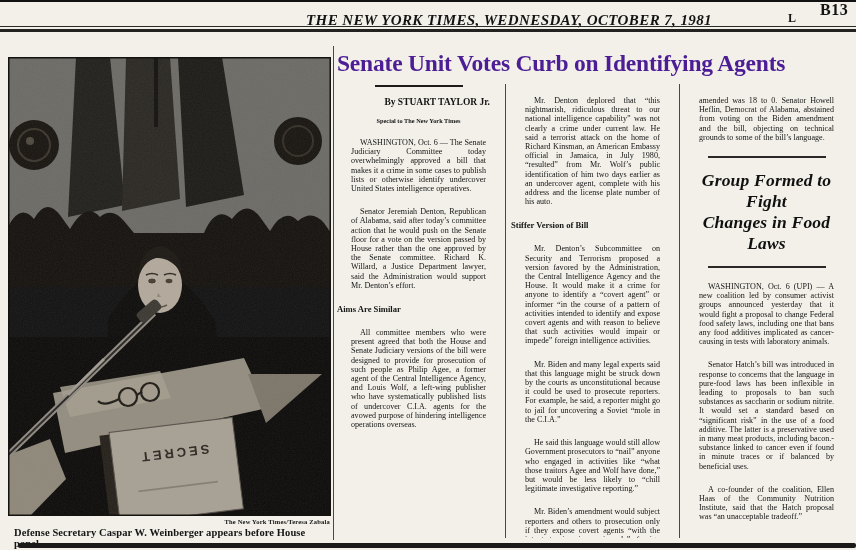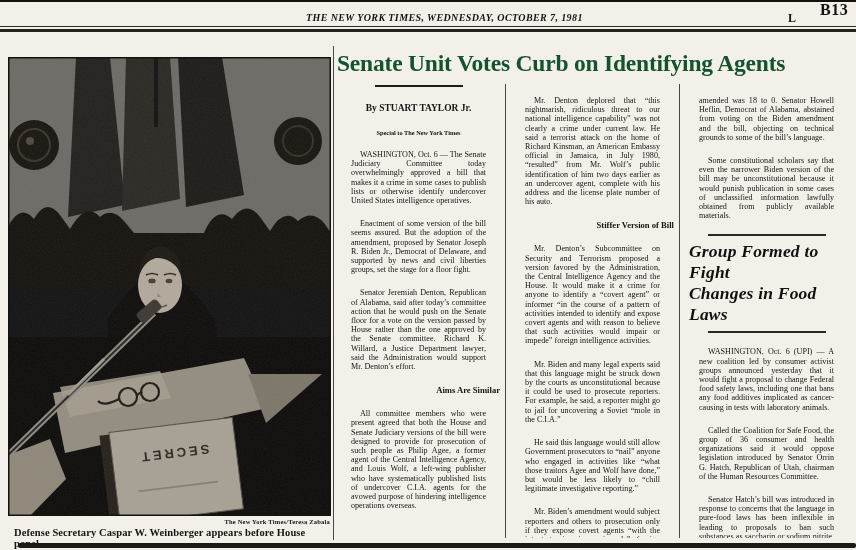--- a/index.html
+++ b/index.html
@@ -2,50 +2,50 @@
 <html><head>
 <meta charset="utf-8">
 <style>
   html,body { margin:0; padding:0; background:#d8d6cf; }
   .page {
     position:relative; width:856px; height:550px;
     background:#f2f0e9; overflow:hidden;
     font-family:"Liberation Serif", serif; color:#141414;
   }
   .top-edge { position:absolute; left:0; top:0; width:856px; height:2px; background:#111; }
-  .masthead-title { position:absolute; left:306px; top:12px; font-weight:bold; font-style:italic; font-size:10px; letter-spacing:0.4px; white-space:nowrap; }
+  .masthead-title { position:absolute; left:306px; top:12px; font-weight:bold; font-style:italic; font-size:15px; letter-spacing:0.4px; white-space:nowrap; }
   .edition-letter { position:absolute; left:788px; top:11px; font-weight:bold; font-size:12px; }
   .page-number { position:absolute; left:820px; top:1px; font-weight:bold; font-size:16px; letter-spacing:0.5px; }
   .rule-thin  { position:absolute; left:0; top:26px; width:856px; height:1px; background:#2c2a28; }
   .rule-thick { position:absolute; left:0; top:29px; width:856px; height:3px; background:#242220; }
 
   .photo { position:absolute; left:8px; top:57px; width:323px; height:459px; background:#111; }
   .photo svg { display:block; }
   .photo-credit { position:absolute; left:8px; top:518px; width:322px; text-align:right; font-weight:bold; font-size:6.5px; letter-spacing:0.2px; }
   .photo-caption { position:absolute; left:14px; top:527px; width:320px; font-weight:bold; font-size:10.5px; letter-spacing:0.1px; }
 
   .vrule-photo { position:absolute; left:333px; top:46px; width:1px; height:494px; background:#4a4845; }
 
   .article { position:absolute; left:337px; top:50px; width:515px; }
-  .headline { margin:0; font-size:23.5px; font-weight:bold; letter-spacing:-0.2px; white-space:nowrap; color:#14532d; }
+  .headline { margin:0; font-size:23.5px; font-weight:bold; letter-spacing:-0.2px; white-space:nowrap; color:#4c1d95; }
   .cols { display:flex; margin-top:5px; height:456px; overflow:hidden; }
   .col { width:163px; }
   .vrule { width:1px; background:#4a4845; margin:2px 5px 0 5px; }
 
   .byline-rule { width:88px; height:2px; background:#1e1c1a; margin:3px auto 4px auto; }
-  .byline { text-align:center; font-weight:bold; font-size:9.5px; margin:16px; }
+  .byline { text-align:right; font-weight:bold; font-size:9.5px; margin:10px; }
   .byline-sub { text-align:center; font-weight:bold; font-size:6.3px; margin:0 0 3px 0; }
 
   p.body { margin:14px; font-size:8.1px; line-height:9.2px; text-align:justify; text-indent:9px; }
   p.body.no-indent { text-indent:0; }
   p.body.stretch { text-align-last:justify; }
-  .subhead { text-align:right; font-weight:bold; font-size:8.6px; margin:3px 0 2px 0; }
+  .subhead { text-align:left; font-weight:bold; font-size:8.6px; margin:3px 0 2px 0; }
 
   .food-divider { width:118px; height:2px; background:#2a2826; margin:6px auto 5px auto; }
-  .food-headline { margin:4px; font-style:italic; font-weight:bold; font-size:17.5px; line-height:21px; letter-spacing:0.2px; color:#101010; }
+  .food-headline { margin:12px; font-style:italic; font-weight:bold; font-size:17.5px; line-height:21px; text-align:center; letter-spacing:0.2px; color:#101010; }
 
   .bottom-bar { position:absolute; left:18px; top:543px; width:838px; height:5px; background:#1c1a18; border-radius:2px; }
 </style>
 </head>
 <body>
 
 <div class="page">
   <div class="top-edge"></div>
 
   <header>
@@ -145,21 +145,20 @@
 
   <section class="article">
     <h1 class="headline">Senate Unit Votes Curb on Identifying Agents</h1>
     <div class="cols">
 
       <div class="col">
         <div class="byline-rule"></div>
         <p class="byline">By STUART TAYLOR Jr.</p>
         <p class="byline-sub">Special to The New York Times</p>
         <p class="body">WASHINGTON, Oct. 6 — The Senate Judiciary Committee today overwhelmingly approved a bill that makes it a crime in some cases to publish lists or otherwise identify undercover United States intelligence operatives.</p>
-        <p class="body">Enactment of some version of the bill seems assured. But the adoption of the amendment, proposed by Senator Joseph R. Biden Jr., Democrat of Delaware, and supported by news and civil liberties groups, set the stage for a floor fight.</p>
         <p class="body">Senator Jeremiah Denton, Republican of Alabama, said after today’s committee action that he would push on the Senate floor for a vote on the version passed by House rather than the one approved by the Senate committee. Richard K. Willard, a Justice Department lawyer, said the Administration would support Mr. Denton’s effort.</p>
         <h3 class="subhead">Aims Are Similar</h3>
         <p class="body">All committee members who were present agreed that both the House and Senate Judiciary versions of the bill were designed to provide for prosecution of such people as Philip Agee, a former agent of the Central Intelligence Agency, and Louis Wolf, a left-wing publisher who have systematically published lists of undercover C.I.A. agents for the avowed purpose of hindering intelligence operations overseas.</p>
       </div>
 
       <div class="vrule"></div>
 
       <div class="col">
         <p class="body">Mr. Denton deplored that “this nightmarish, ridiculous threat to our national intelligence capability” was not clearly a crime under current law. He said a terrorist attack on the home of Richard Kinsman, an American Embassy official in Jamaica, in July 1980, “resulted” from Mr. Wolf’s public identification of him two days earlier as an undercover agent, complete with his address and the license plate number of his auto.</p>
         <h3 class="subhead">Stiffer Version of Bill</h3>
@@ -167,28 +166,26 @@
         <p class="body">Mr. Biden and many legal experts said that this language might be struck down by the courts as unconstitutional because it could be used to prosecute reporters. For example, he said, a reporter might go to jail for uncovering a Soviet “mole in the C.I.A.”</p>
         <p class="body">He said this language would still allow Government prosecutors to “nail” anyone who engaged in activities like “what those traitors Agee and Wolf have done,” but would be less likely to “chill legitimate investigative reporting.”</p>
         <p class="body">Mr. Biden’s amendment would subject reporters and others to prosecution only if they expose covert agents “with the intent to impair or impede” foreign intelligence activities “by the fact of such identification or exposure.”</p>
         <p class="body stretch">The vote in favor of the bill as</p>
       </div>
 
       <div class="vrule"></div>
 
       <div class="col">
         <p class="body no-indent">amended was 18 to 0. Senator Howell Heflin, Democrat of Alabama, abstained from voting on the Biden amendment and the bill, objecting on technical grounds to some of the bill’s language.</p>
-        <p class="body">Some constitutional scholars say that even the narrower Biden version of the bill may be unconstitutional because it would punish publication in some cases of unclassified information lawfully obtained from publicly available materials.</p>
 
         <div>
           <div class="food-divider"></div>
           <h2 class="food-headline"><span>Group Formed to Fight</span><br><span>Changes in Food Laws</span></h2>
           <div class="food-divider"></div>
           <p class="body">WASHINGTON, Oct. 6 (UPI) — A new coalition led by consumer activist groups announced yesterday that it would fight a proposal to change Federal food safety laws, including one that bans any food additives implicated as cancer-causing in tests with laboratory animals.</p>
-          <p class="body">Called the Coalition for Safe Food, the group of 36 consumer and health organizations said it would oppose legislation introduced by Senator Orrin G. Hatch, Republican of Utah, chairman of the Human Resources Committee.</p>
           <p class="body">Senator Hatch’s bill was introduced in response to concerns that the language in pure-food laws has been inflexible in leading to proposals to ban such substances as saccharin or sodium nitrite. It would set a standard based on “significant risk” in the use of a food additive. The latter is a preservative used in many meat products, including bacon.- substance linked to cancer even if found in minute traces or if balanced by beneficial uses.</p>
           <p class="body">A co-founder of the coalition, Ellen Haas of the Community Nutrition Institute, said that the Hatch proposal was “an unacceptable tradeoff.”</p>
         </div>
       </div>
 
     </div>
   </section>
 
   <div class="bottom-bar"></div>
 </div>

